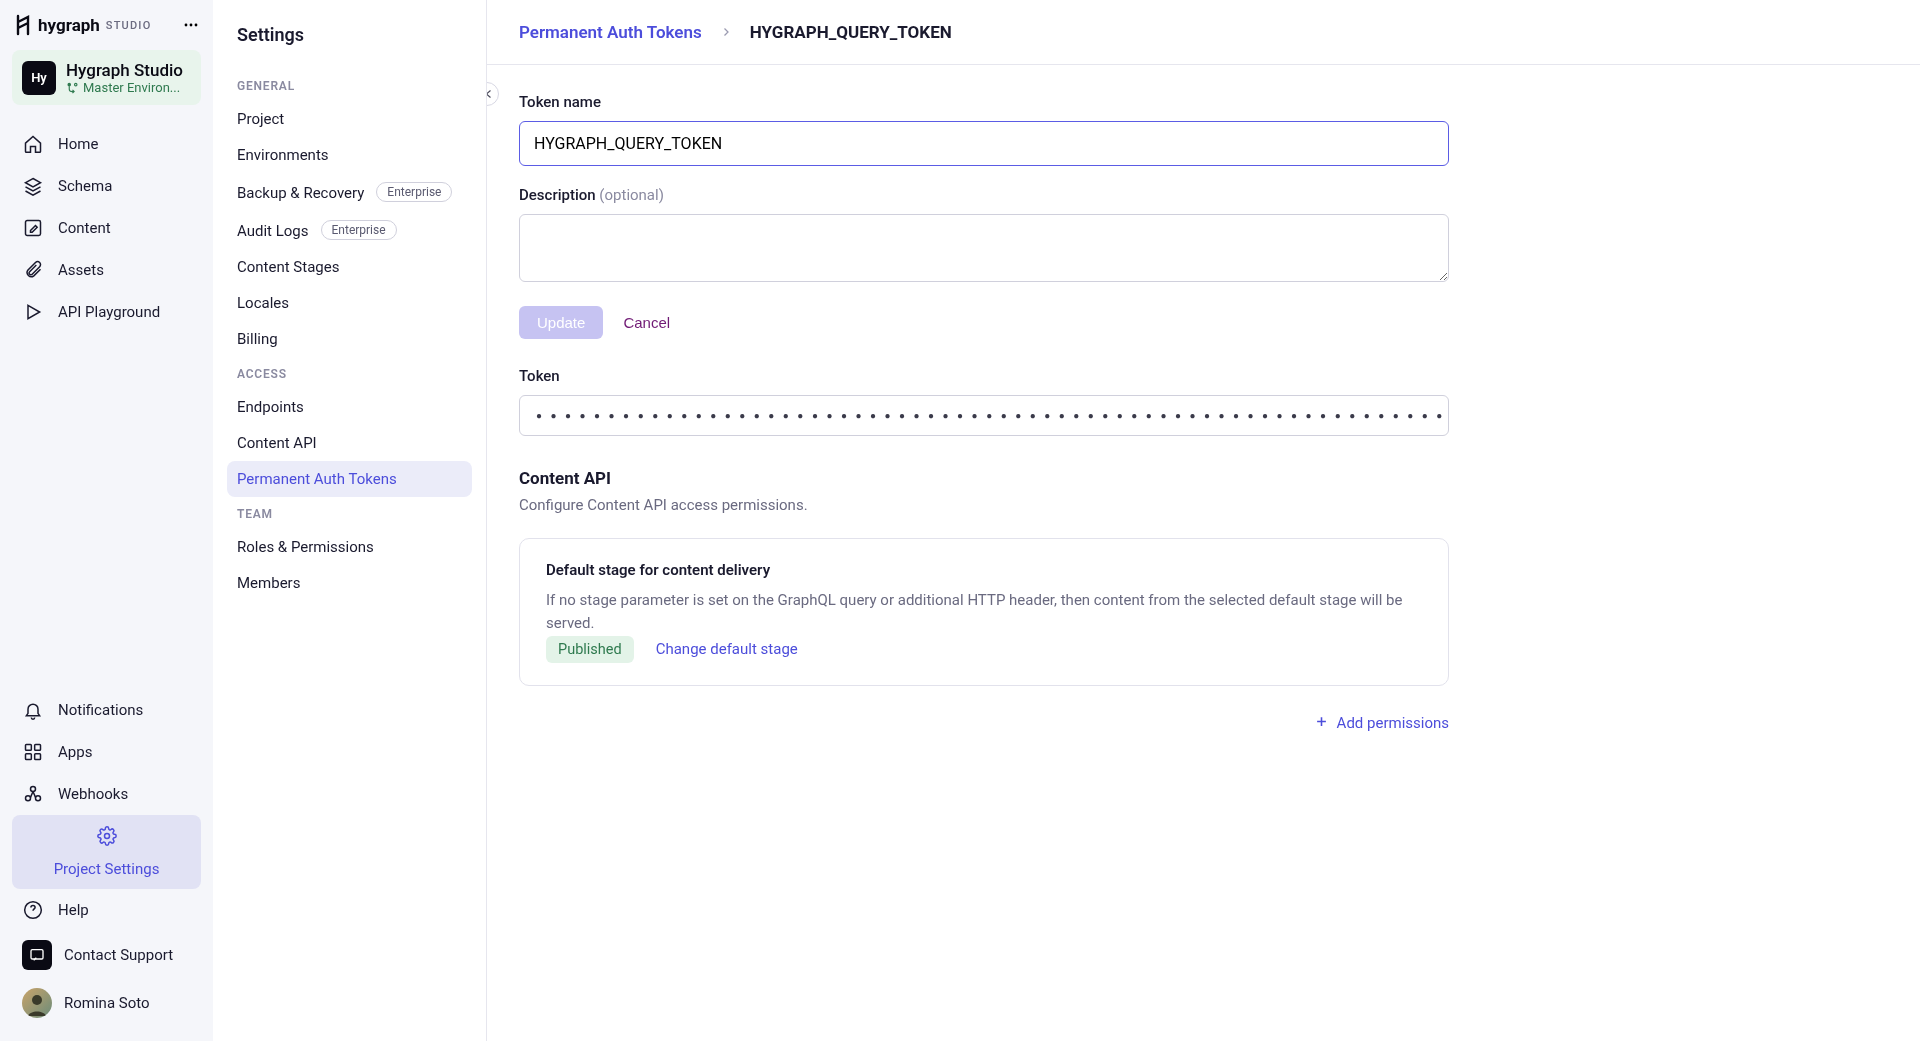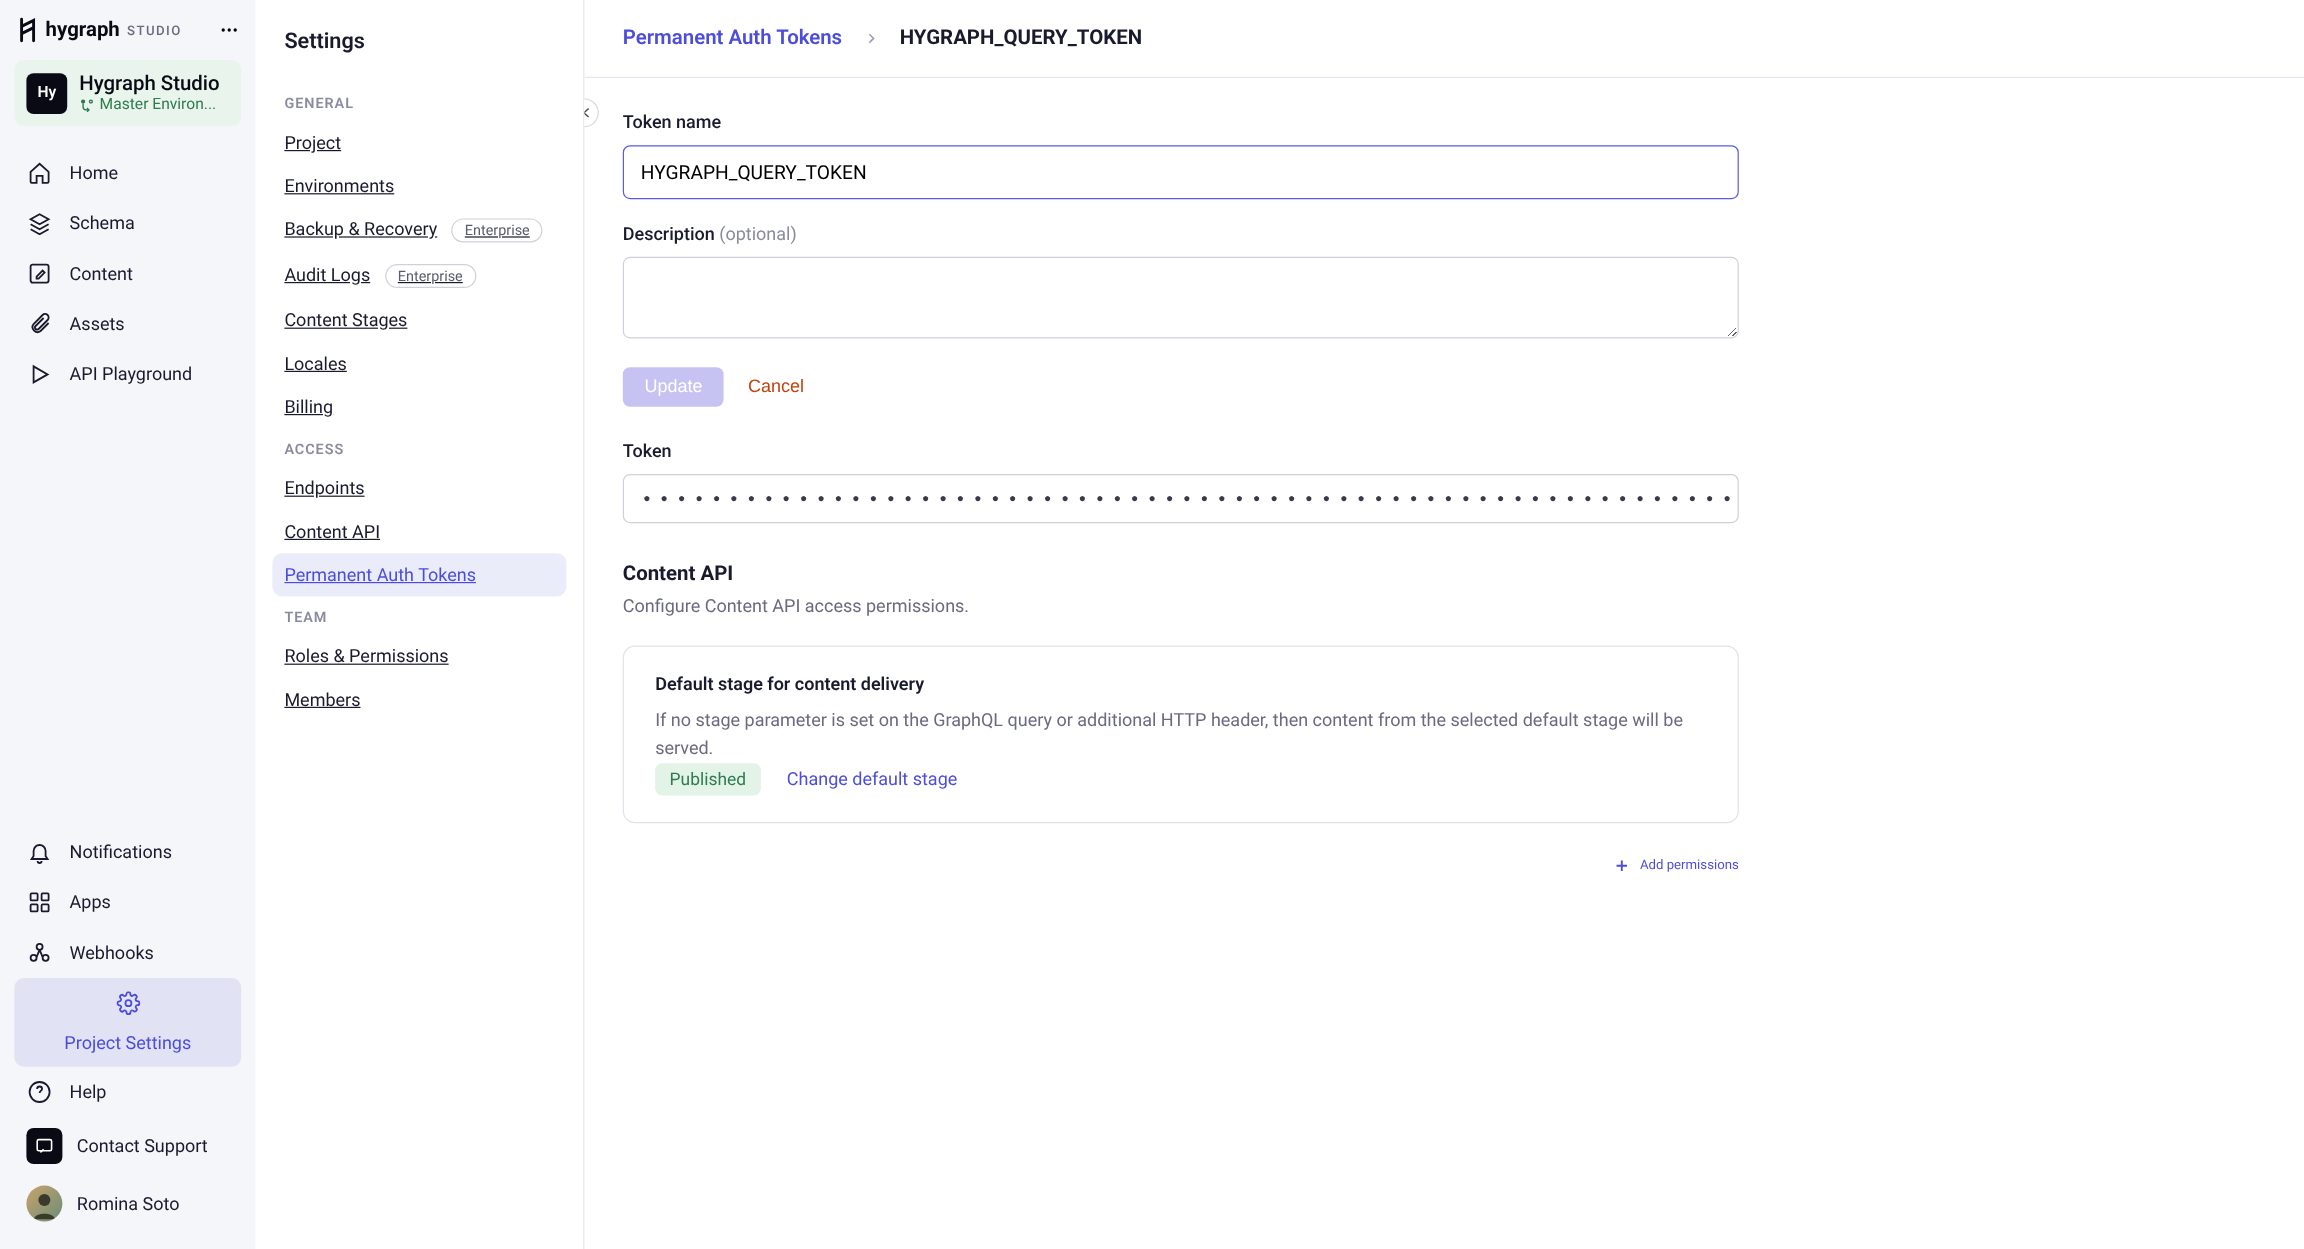--- a/index.html
+++ b/index.html
@@ -26,51 +26,51 @@
 .spacer { flex: 1; }
 .bottom-nav { padding: 0 12px; }
 .user-row { display:flex; align-items:center; gap:12px; padding: 9px 10px; font-size:15px; }
 .avatar { width: 30px; height: 30px; border-radius: 50%; background: linear-gradient(135deg,#c9a36a,#6b8c7a); display:flex; align-items:center; justify-content:center; overflow:hidden; }
 .support-icon { width:30px; height:30px; border-radius:6px; background:#0a0a14; color:#fff; display:flex; align-items:center; justify-content:center; }
 
 
 .settings-sidebar { width: 274px; background: #fff; border-right: 1px solid #e6e6ee; padding: 20px 14px; overflow-y:auto; }
 .settings-title { font-size: 18px; font-weight: 600; padding: 4px 10px 24px; }
 .group-label { font-size: 12px; letter-spacing: 0.8px; color: #8a8aa0; font-weight: 600; padding: 10px 10px 8px; }
-.setting-item { display:flex; align-items:flex-start; gap:8px; padding: 9px 10px; border-radius: 8px; font-size: 15px; color: #1a1a2e; cursor:pointer;text-decoration:underline; }
+.setting-item { display:flex; align-items:flex-end; gap:8px; padding: 9px 10px; border-radius: 8px; font-size: 15px; color: #1a1a2e; cursor:pointer; }
 .setting-item.active { background: #ebecf9; color: #4c4ddb; }
 .pill { font-size: 12px; border: 1px solid #d0d0dc; color: #5a5a70; padding: 2px 10px; border-radius: 20px; margin-left: 4px; }
 
 
 .main { flex:1; display:flex; flex-direction:column; overflow:hidden; position:relative; }
 .collapse-btn { position:absolute; left:-12px; top:82px; width:24px; height:24px; border-radius:50%; background:#fff; border:1px solid #d8d8e4; display:flex; align-items:center; justify-content:center; color:#4a4a5a; cursor:pointer; z-index:10; }
 .breadcrumb { display:flex; align-items:center; gap:18px; padding: 22px 32px; border-bottom: 1px solid #e6e6ee; }
 .crumb-link { font-size: 17px; font-weight:600; color:#4c4ddb; }
 .crumb-sep { color:#9a9ab0; }
 .crumb-current { font-size: 17px; font-weight:700; }
 .content-scroll { flex:1; overflow-y:auto; padding: 28px 32px; }
 .form-group { margin-bottom: 20px; }
 .field-label { font-size: 15px; font-weight: 500; margin-bottom: 10px; display:block; }
 .optional { color: #8a8aa0; font-weight:400; }
 .text-input { width:100%; max-width:930px; padding: 12px 14px; font-size: 16px; border: 1.5px solid #5b5ce5; border-radius: 6px; outline:none; font-family:inherit; }
 .text-area { width:100%; max-width:930px; min-height:68px; padding: 12px 14px; font-size: 16px; border: 1px solid #d0d0dc; border-radius: 6px; resize:vertical; font-family:inherit; }
 .btn-row { display:flex; gap:20px; margin-top:6px; margin-bottom:28px; }
 .btn-primary-dim { background:#c6c3f2; color:#fff; padding: 8px 18px; border:none; border-radius:6px; font-size:15px; font-weight:500; cursor:pointer; }
-.btn-text { background:none; border:none; color:#c2410c; font-size:15px; cursor:pointer; }
+.btn-text { background:none; border:none; color:#701a75; font-size:15px; cursor:pointer; }
 .token-display { width:100%; max-width:930px; padding: 14px 16px; border:1px solid #d0d0dc; border-radius:6px; font-size:10px; letter-spacing:3px; color:#3a3a4a; white-space:nowrap; overflow:hidden; }
 .section-title { font-size: 17px; font-weight:700; margin-top: 32px; margin-bottom: 8px; }
 .section-desc { font-size: 15px; color:#6a6a80; margin-bottom: 24px; }
 .card { border:1px solid #e2e2ec; border-radius:10px; padding: 22px 26px; max-width:930px; margin-bottom:28px; }
 .card-title { font-size: 15px; font-weight:600; margin-bottom:10px; }
 .card-desc { font-size: 15px; color:#6a6a80; line-height:1.55; }
 .stage-row { display:flex; align-items:center; gap:22px; }
 .stage-badge { background:#e3f3e8; color:#2f7a4f; padding:5px 12px; border-radius:6px; font-size:14.5px; }
 .link-text { color:#4c4ddb; font-size:15px; cursor:pointer; }
 .add-perm-row { display:flex; justify-content:flex-end; max-width:930px; }
-.add-perm { display:flex; align-items:flex-start; gap:8px; color:#4c4ddb; font-size:11px; cursor:pointer; }
+.add-perm { display:flex; align-items:flex-start; gap:8px; color:#4c4ddb; font-size:15px; cursor:pointer; }
 
 svg { display:block; }
 </style>
 </head>
 <body>
 
 <div class="app">
 
   <aside class="main-sidebar">
     <div class="logo-row">

